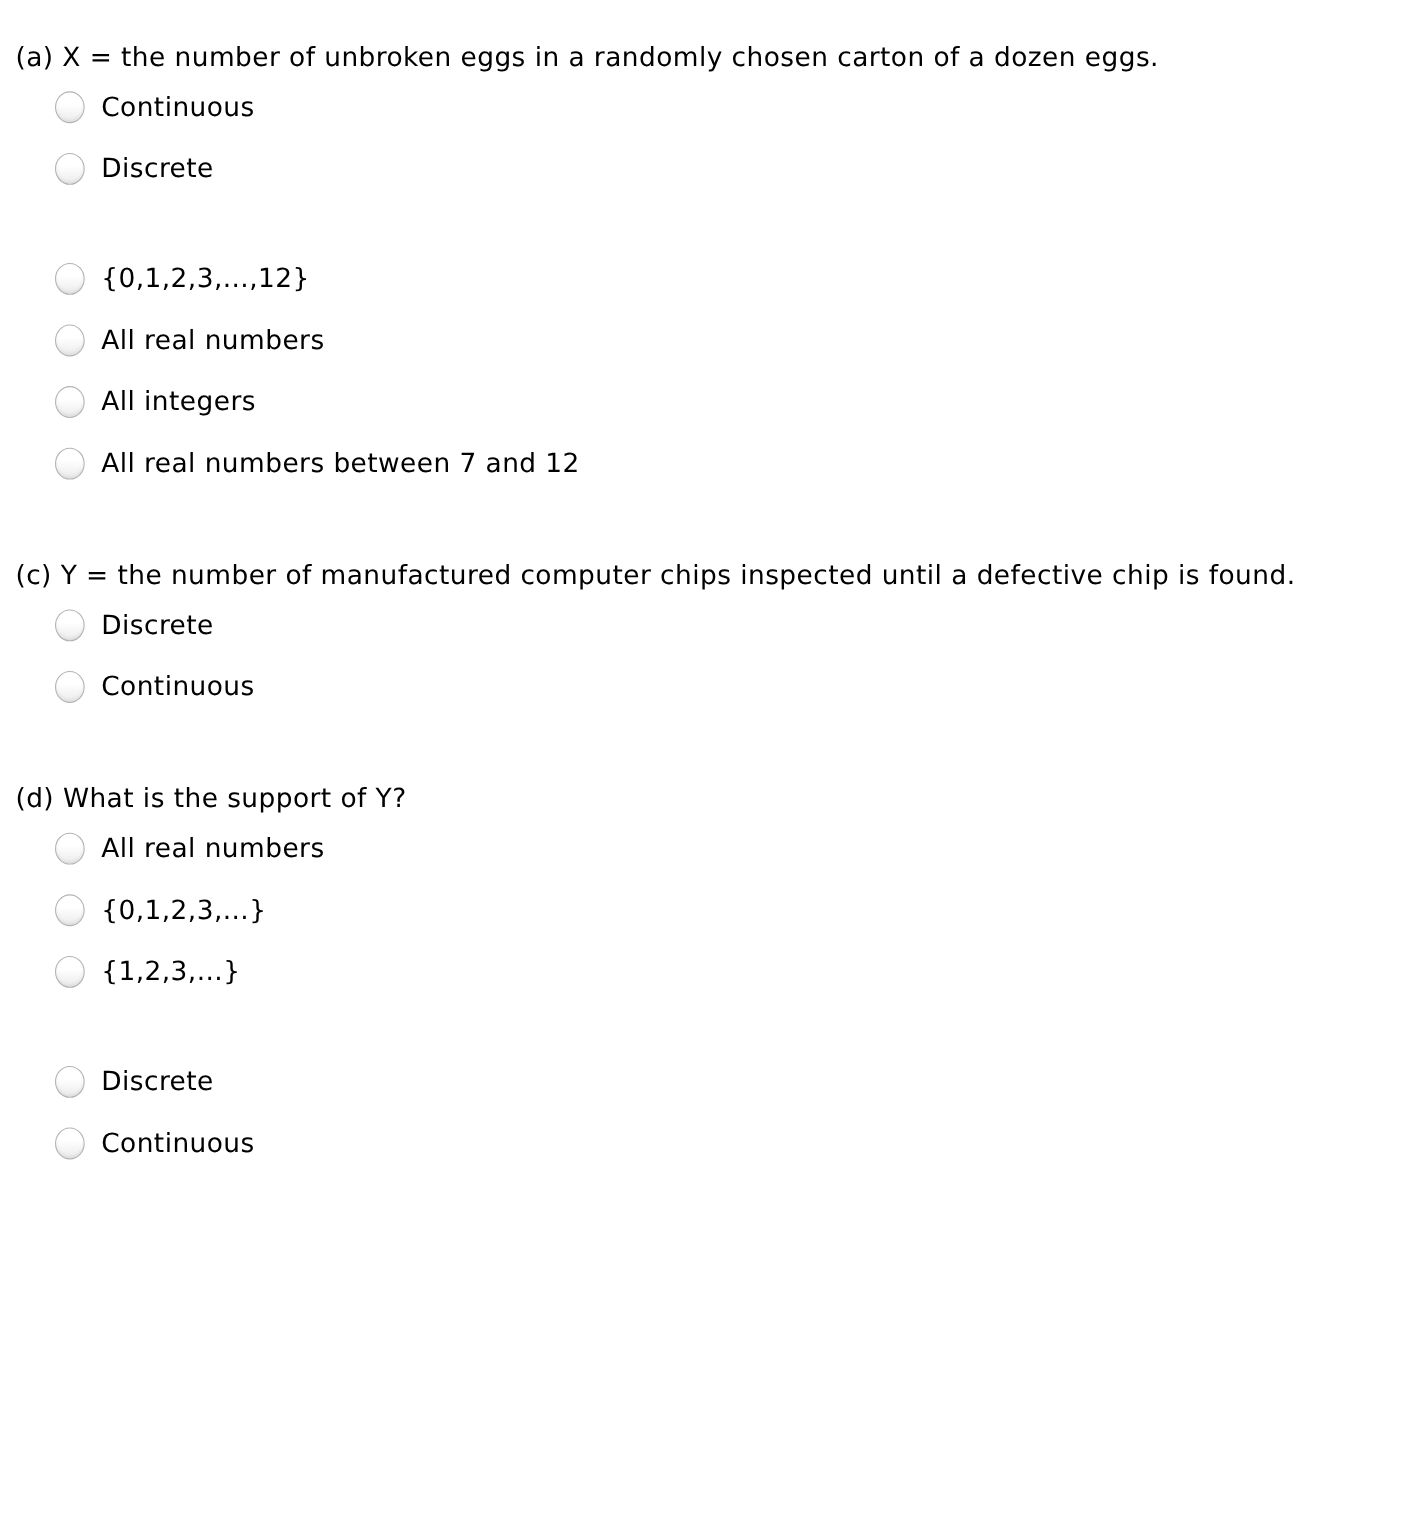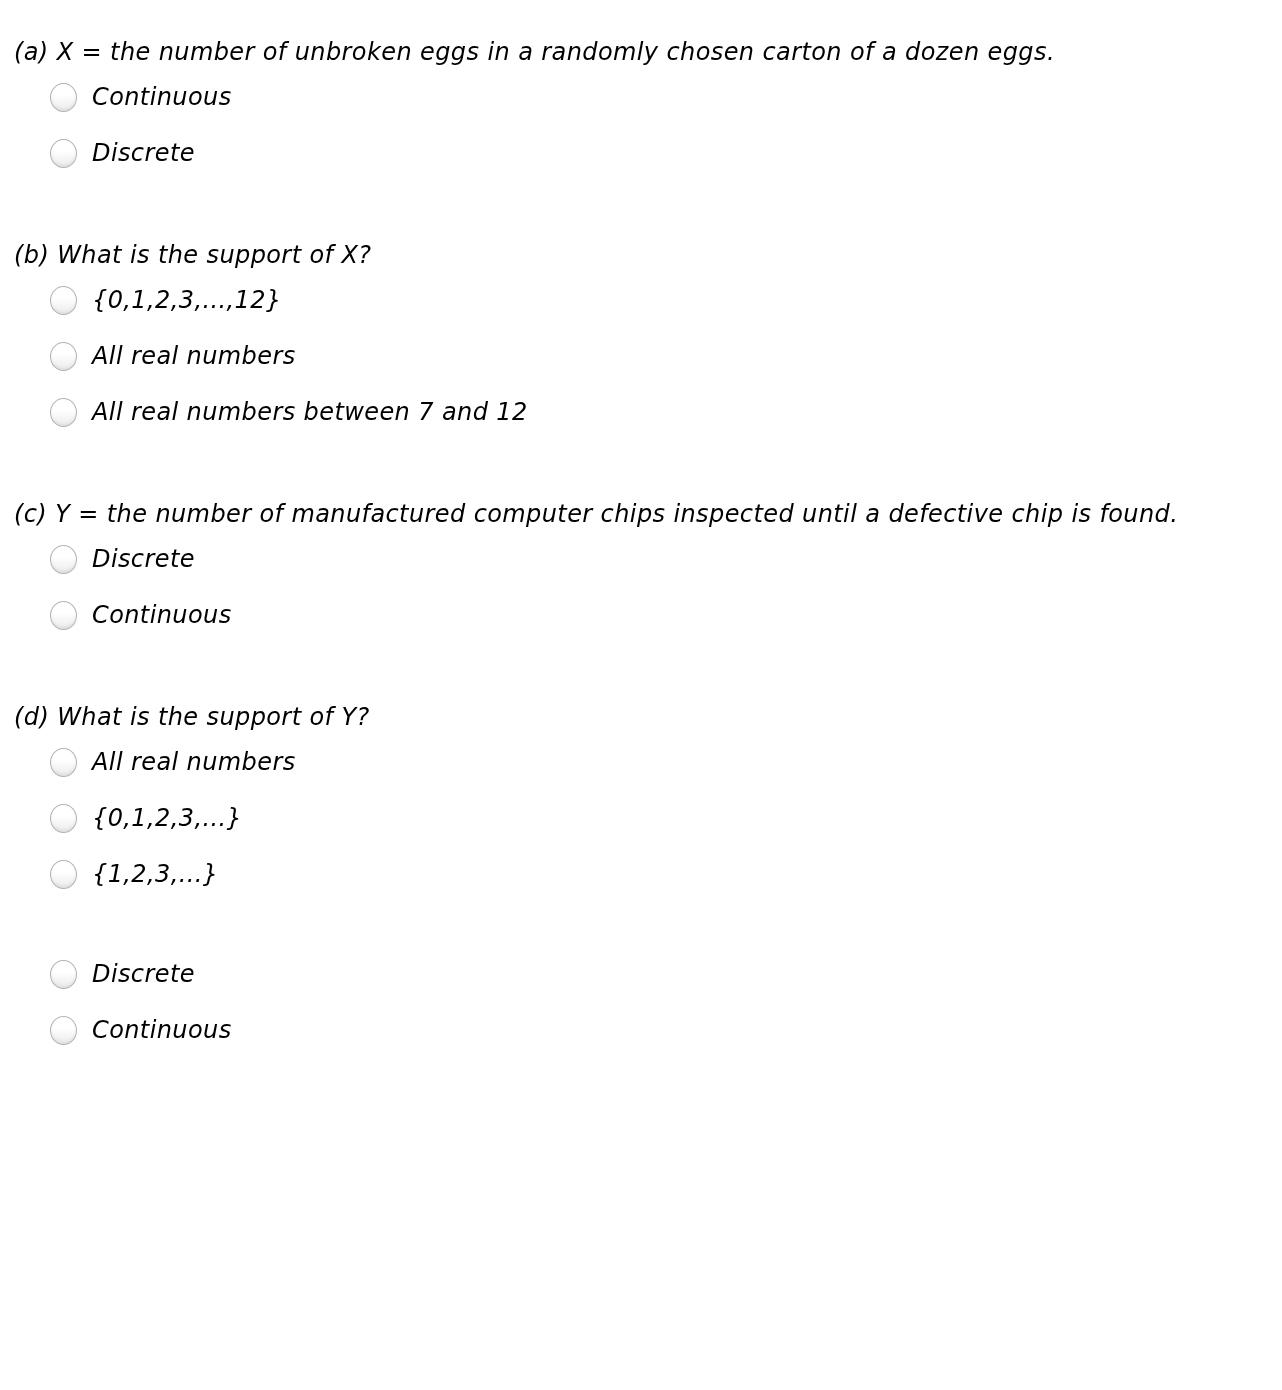--- a/index.html
+++ b/index.html
@@ -6,21 +6,20 @@
   html, body { background: #ffffff; }
   body {
     width: 1282px;
     height: 1390px;
     overflow: hidden;
     font-family: "DejaVu Sans", "Liberation Sans", sans-serif;
     color: #000000;
   }
   .page {
     padding: 36px 10px 0 14px;
-    font-style: italic;
   }
   .question {
     margin-bottom: 71px;
   }
   .prompt {
     font-size: 24px;
     line-height: 32px;
     letter-spacing: 0.4px;
     white-space: nowrap;
   }
@@ -67,29 +66,32 @@
         <span class="option-text">Continuous</span>
       </label>
       <label class="option">
         <span class="radio"></span>
         <span class="option-text">Discrete</span>
       </label>
     </div>
   </div>
 
   <div class="question">
-    <div class="prompt">(b) What is the support of X?</div>
     <div class="options">
       <label class="option">
         <span class="radio"></span>
         <span class="option-text">{0,1,2,3,...,12}</span>
       </label>
       <label class="option">
         <span class="radio"></span>
         <span class="option-text">All real numbers</span>
+      </label>
+      <label class="option">
+        <span class="radio"></span>
+        <span class="option-text">All integers</span>
       </label>
       <label class="option">
         <span class="radio"></span>
         <span class="option-text">All real numbers between 7 and 12</span>
       </label>
     </div>
   </div>
 
   <div class="question">
     <div class="prompt">(c) Y = the number of manufactured computer chips inspected until a defective chip is found.</div>

